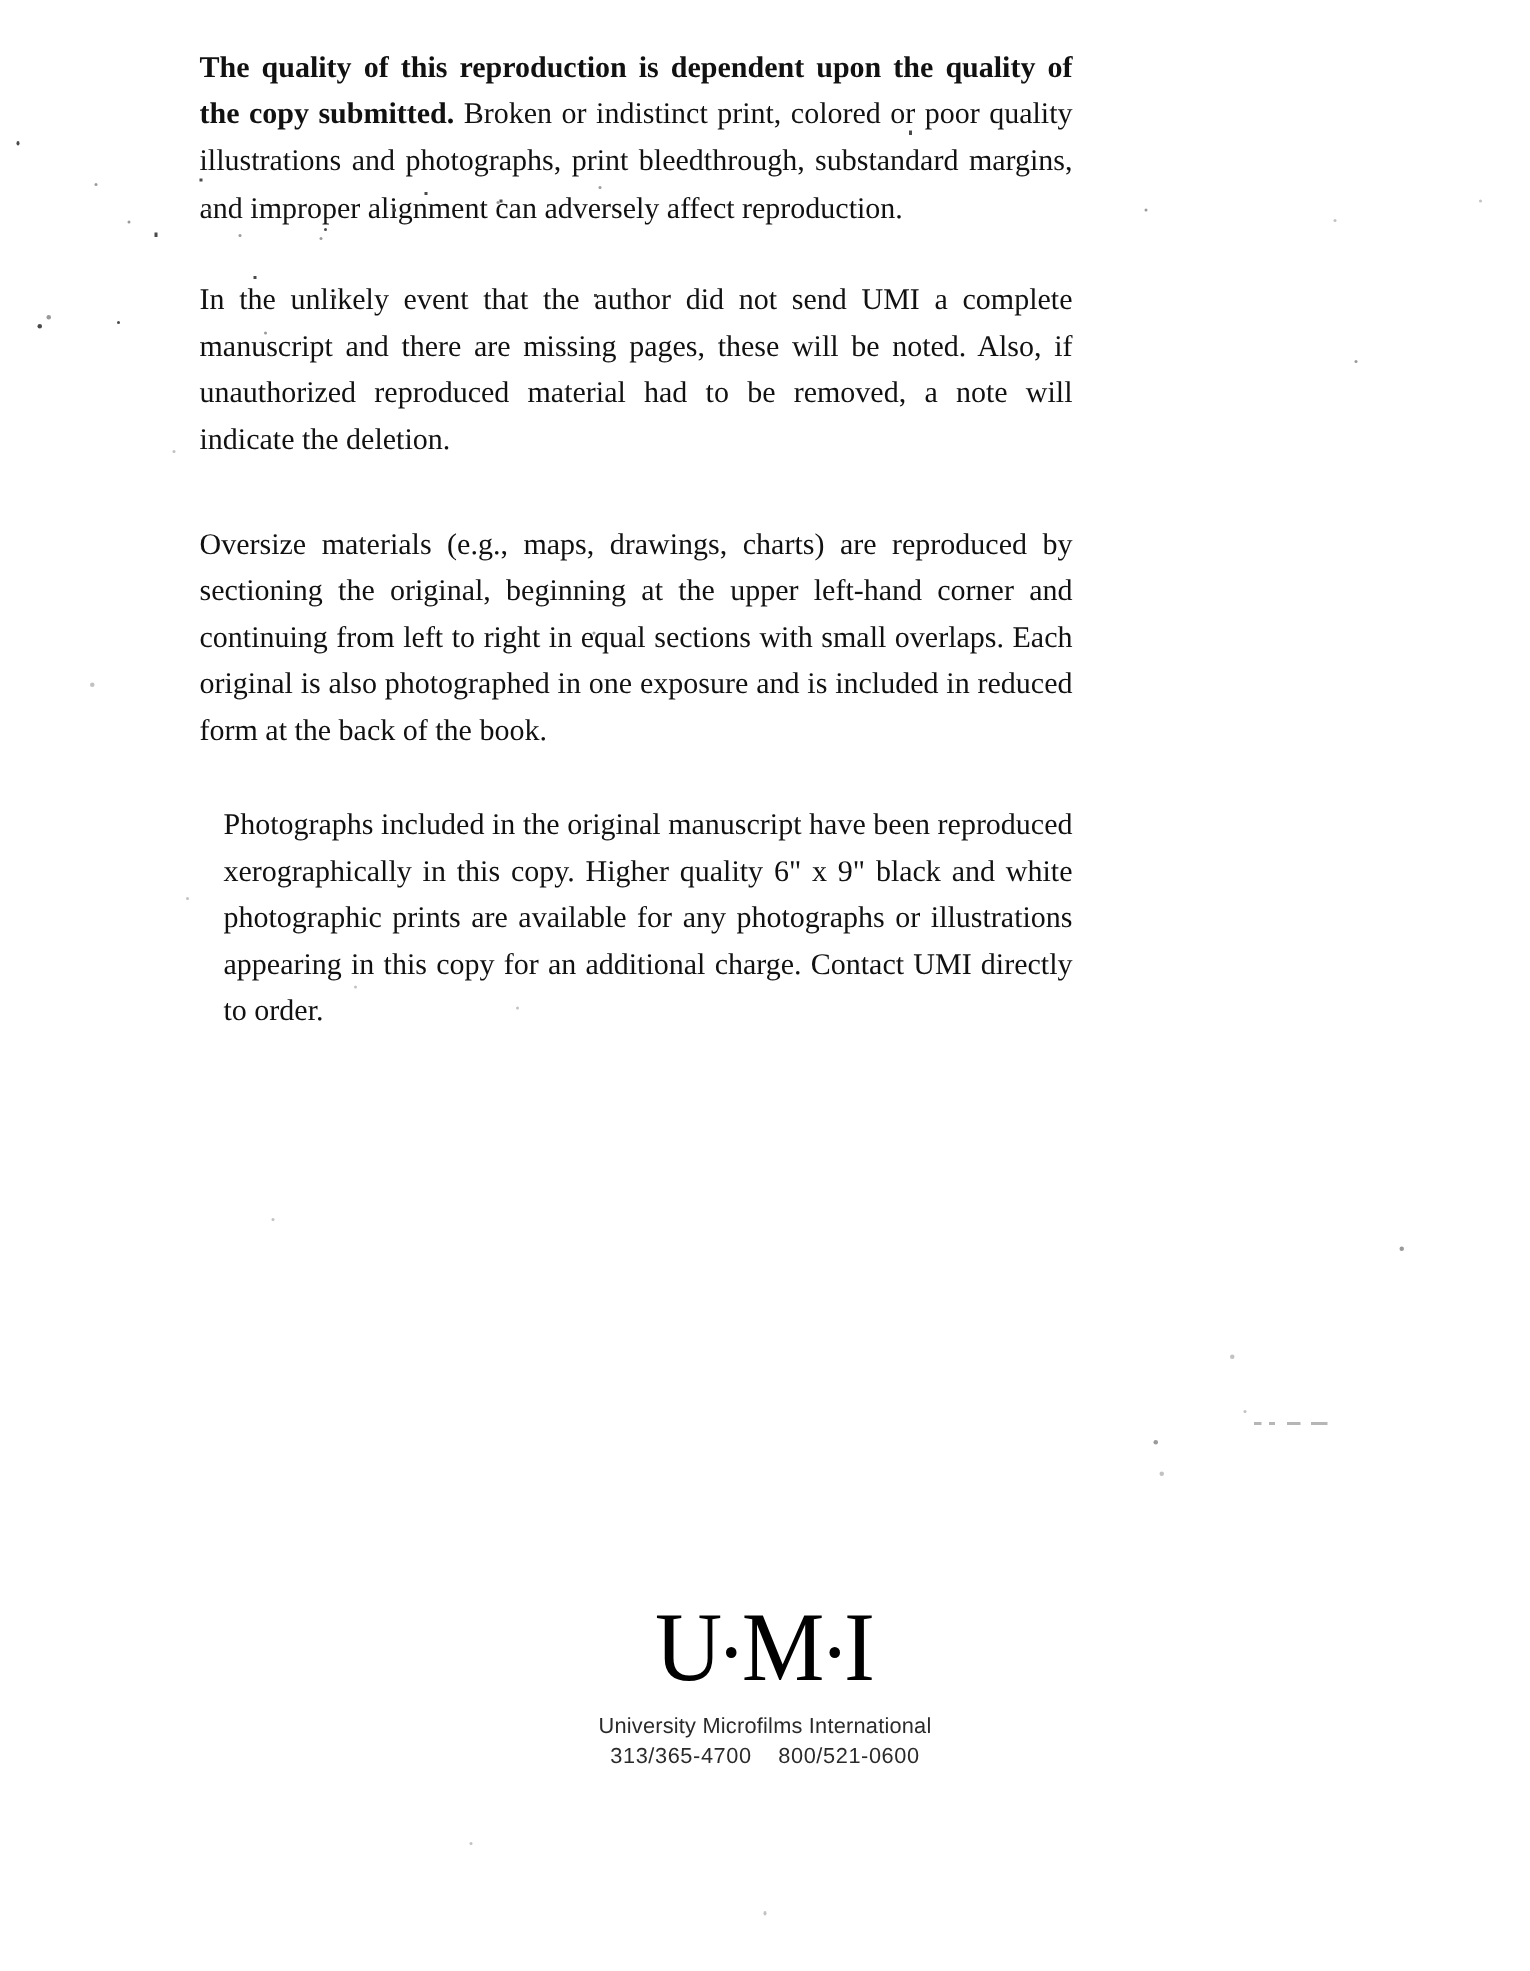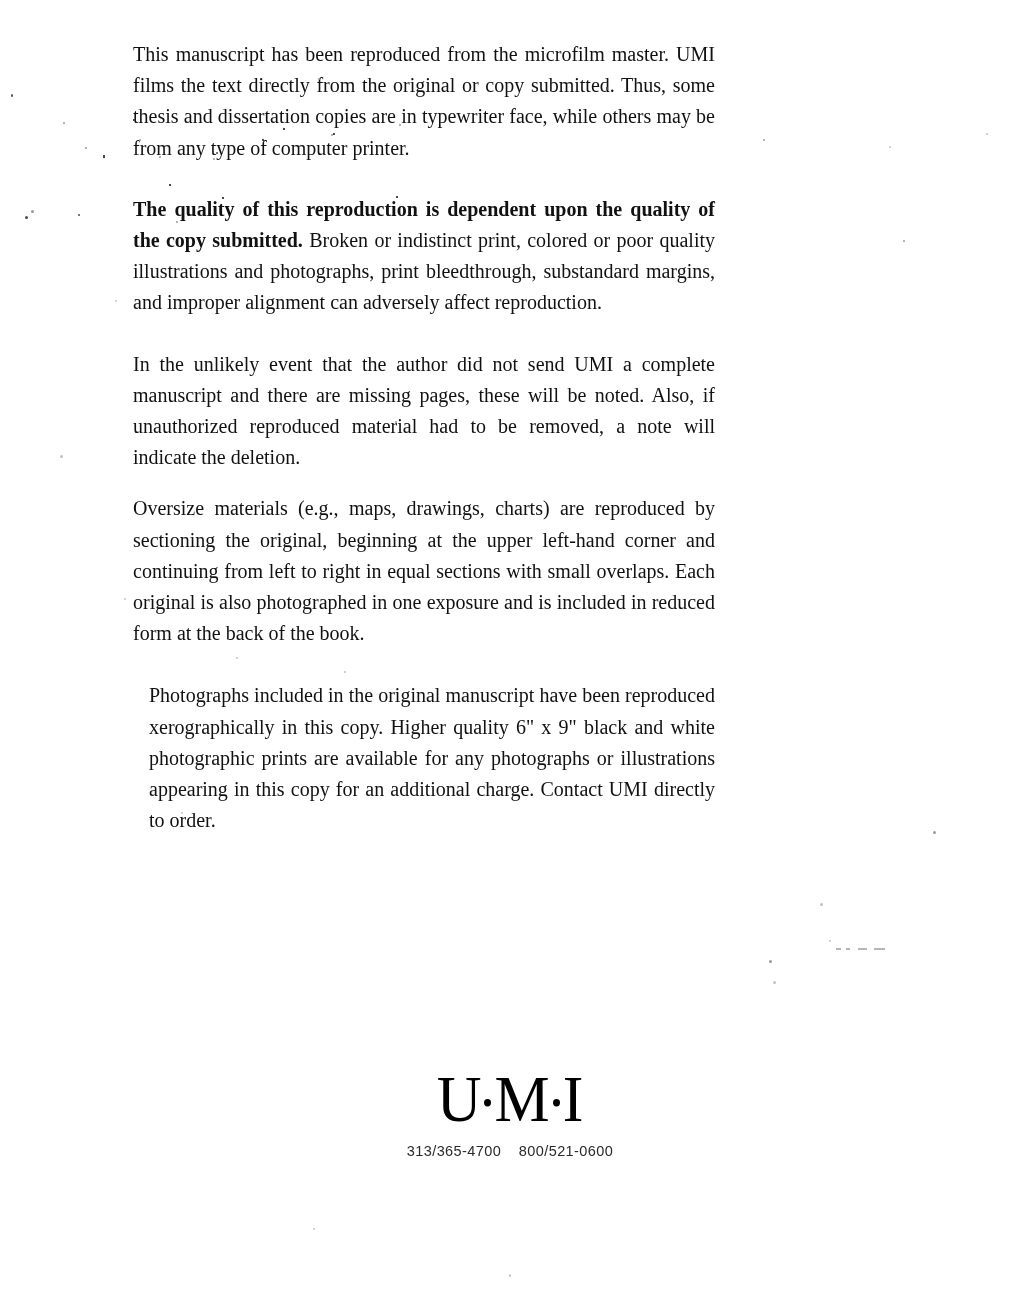--- a/index.html
+++ b/index.html
@@ -61,21 +61,21 @@
     font-size: 20px;
     line-height: 31.2px;
     text-align: justify;
     text-justify: inter-word;
     margin: 0;
     color: #111;
   }
   .para.p1 { margin-top: 39px; }
   .para.p2 { margin-top: 30px; }
   .para.p3 { margin-top: 30px; }
-  .para.p4 { margin-top: 20px; }
+  .para.p4 { margin-top: 38px; }
   .para.p5 { margin-top: 31px; margin-left: 16px; }
 
   .para b { font-weight: bold; }
 
   
   .logo-block {
     position: absolute;
     left: 0;
     top: 1068px;
     width: 1020px;
@@ -192,32 +192,32 @@
   <div class="stray-dashes">
     <i style="left:0px;width:5px;"></i>
     <i style="left:10px;width:4px;"></i>
     <i style="left:22px;width:9px;"></i>
     <i style="left:38px;width:11px;"></i>
   </div>
 
   <div class="content">
 
 
-    <p class="para p1">This manuscript has been reproduced from the microfilm master.  UMI films the text directly from the original or copy submitted.  Thus, some thesis and dissertation copies are in typewriter face, while others may be from any type of computer printer.</p>
 
     <p class="para p2"><b>The quality of this reproduction is dependent upon the quality of the copy submitted.</b><span>  Broken or indistinct print, colored or poor quality illustrations and photographs, print bleedthrough, substandard margins, and improper alignment can adversely affect reproduction.</span></p>
 
     <p class="para p3">In the unlikely event that the author did not send UMI a complete manuscript and there are missing pages, these will be noted.  Also, if unauthorized reproduced material had to be removed, a note will indicate the deletion.</p>
 
     <p class="para p4">Oversize materials (e.g., maps, drawings, charts) are reproduced by sectioning the original, beginning at the upper left-hand corner and continuing from left to right in equal sections with small overlaps.  Each original is also photographed in one exposure and is included in reduced form at the back of the book.</p>
 
     <p class="para p5">Photographs included in the original manuscript have been reproduced xerographically in this copy.  Higher quality 6" x 9" black and white photographic prints are available for any photographs or illustrations appearing in this copy for an additional charge.  Contact UMI directly to order.</p>
   </div>
 
   <div class="logo-block">
     <div class="umi-logo"><span class="ltr">U</span><span class="dot"></span><span class="ltr">M</span><span class="dot"></span><span class="ltr">I</span></div>
   </div>
 
   <div class="footer">
+    <span class="fline">University Microfilms International</span>
     <span class="fline phone">313/365-4700    800/521-0600</span>
   </div>
 
 </div>
 
 </body></html>

